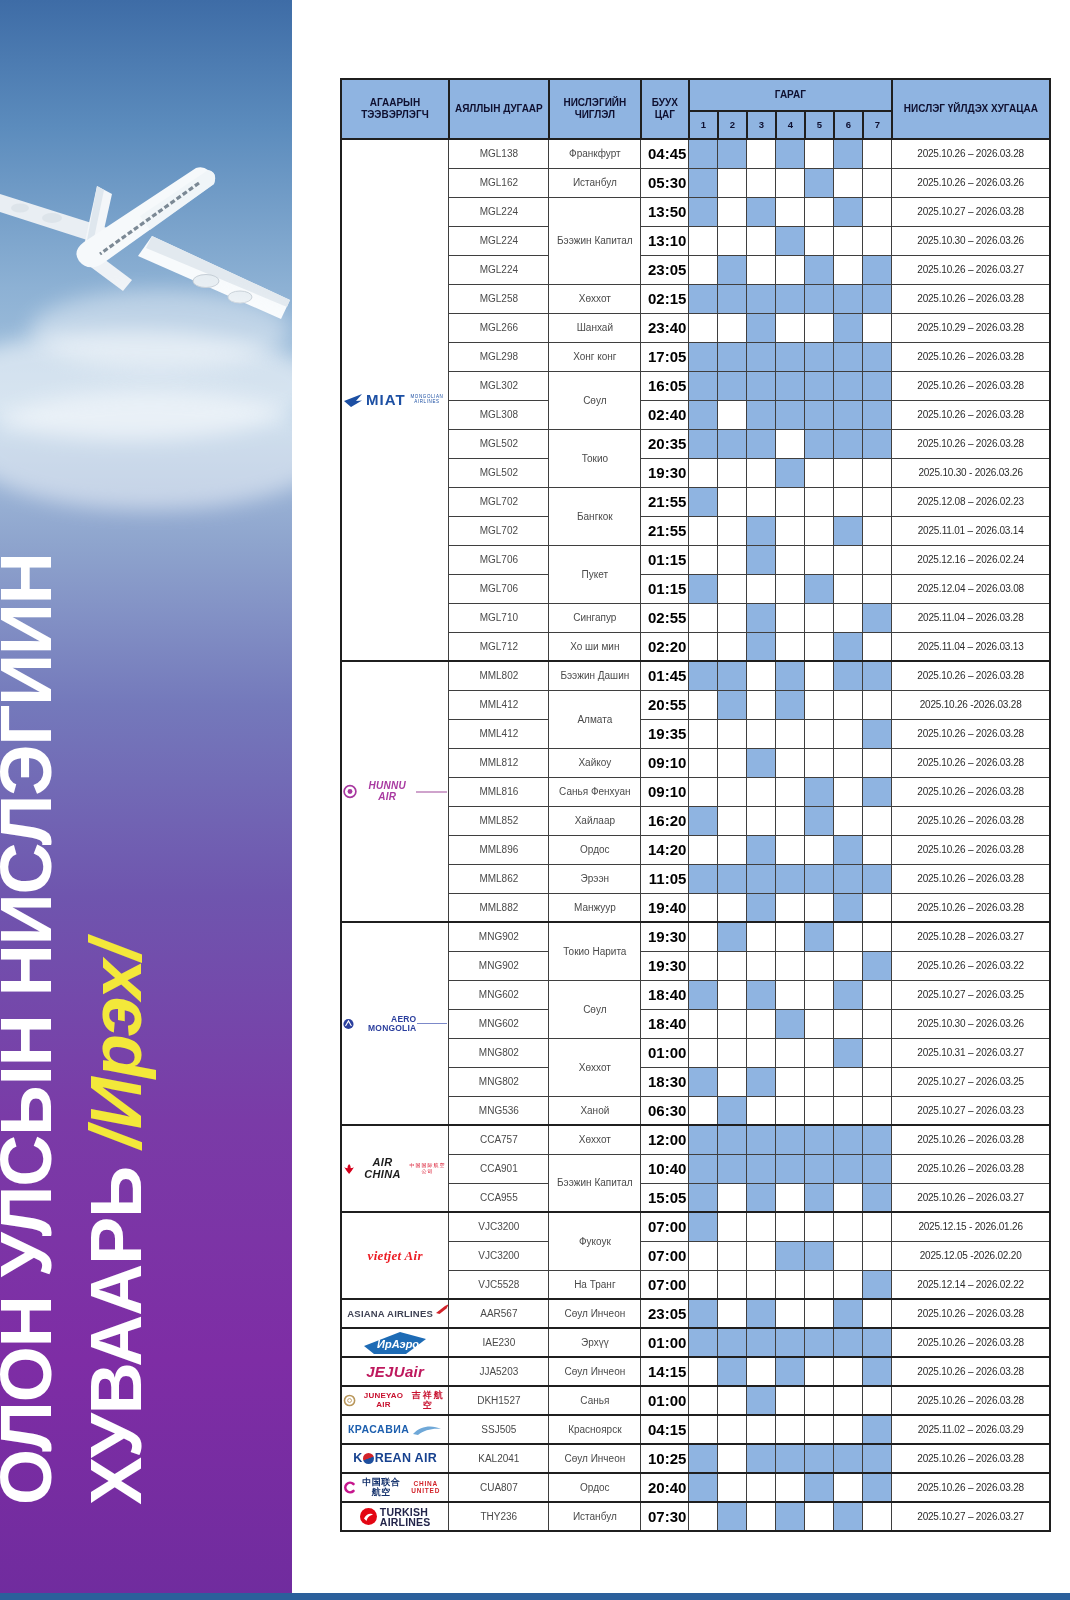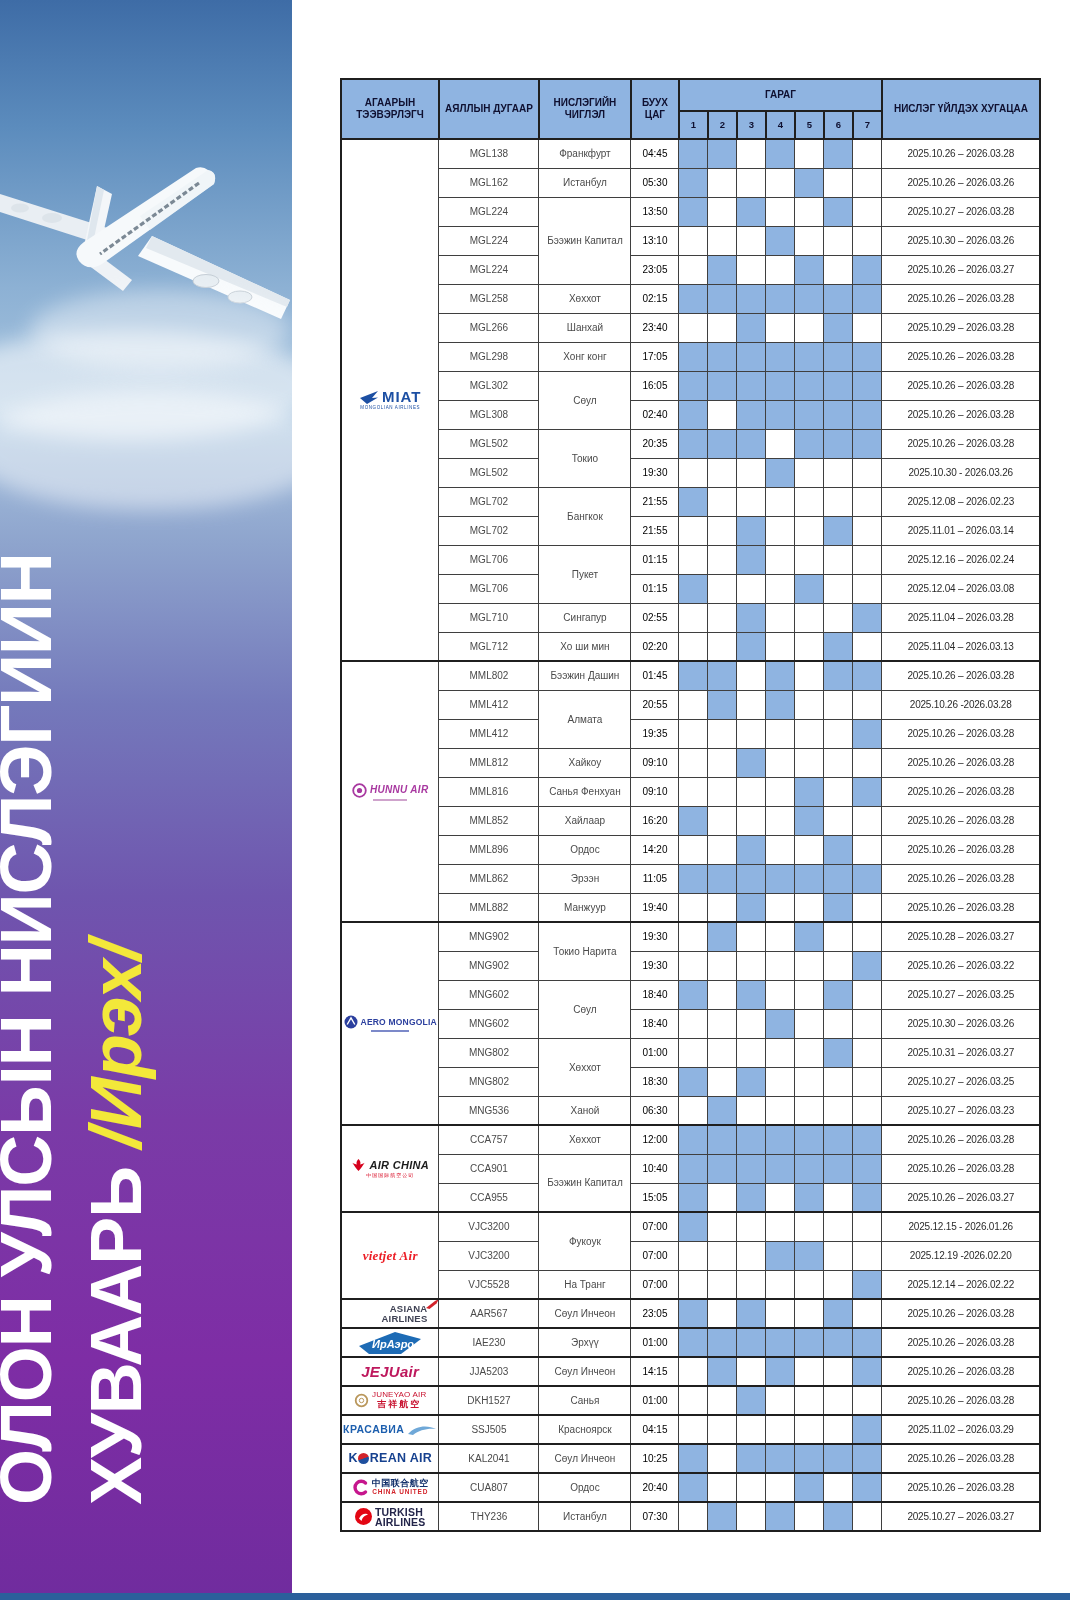--- a/index.html
+++ b/index.html
@@ -38,42 +38,42 @@
     background:var(--cell-blue,#8fb4e1);
     border:2px solid #1f1f1f;
     font-weight:bold;font-size:10px;line-height:12px;color:#0f1030;
   }
   .sched thead tr.h1 td{height:30px;}
   .sched thead tr.h2 td{height:26px;font-size:9.5px;}
   .sched tbody tr{height:29px;}
   .sched tbody tr.grp td{border-top:2px solid #1f1f1f;}
   td.fno{font-size:10px;color:#4a4a4a;}
   td.dest{font-size:10px;color:#4a4a4a;line-height:11px;}
-  td.time{font-size:10px;font-weight:normal;color:#000;}
+  td.time{font-size:15px;font-weight:bold;color:#000;text-align:right;}
   td.day.on{background:var(--cell-blue,#8fb4e1);}
   td.period{font-size:10px;color:#2b2b2b;letter-spacing:-0.2px;}
   td.airline-cell{background:#fff;padding:0 1px;}
 
   
-  .logo{display:flex;flex-direction:column;align-items:center;justify-content:center;gap:1px;line-height:1.05;}
+  .logo{display:flex;align-items:center;justify-content:center;gap:1px;line-height:1.05;}
   .logo-row{display:flex;align-items:center;justify-content:center;gap:3px;}
   .miat-main{font-size:15px;font-weight:bold;letter-spacing:1px;color:#1c4fa3;}
   .miat-sub{font-size:4.5px;letter-spacing:.6px;color:#1c4fa3;}
   .hunnu-main{font-size:10px;font-weight:bold;font-style:italic;color:#a838a0;letter-spacing:.3px;}
   .hunnu-sub{width:34px;height:2px;background:#cfa3cc;}
   .aero-main{font-size:8.5px;font-weight:bold;color:#2b3f9e;letter-spacing:.2px;text-align:right;}
   .aero-sub{width:38px;height:1.5px;background:#7c89c9;}
   .airchina-main{font-size:11px;font-weight:bold;font-style:italic;color:#1c1c1c;letter-spacing:.3px;}
   .airchina-sub{font-size:5px;color:#d6001c;letter-spacing:1px;}
   .vietjet-main{font-size:13px;font-weight:bold;font-style:italic;color:#ec1c24;letter-spacing:.3px;font-family:Liberation Serif, serif;}
   .asiana-wrap{position:relative;padding-right:10px;}
   .asiana-main{font-size:9.5px;font-weight:bold;color:#3f4254;letter-spacing:.2px;text-align:right;}
   .asiana-arrow{position:absolute;right:-2px;top:-5px;}
   .jeju-main{font-size:15px;font-weight:bold;font-style:italic;color:#be185d;letter-spacing:.3px;}
-  .juneyao-main{font-size:8px;font-weight:normal;color:#c8102e;letter-spacing:.2px;}
+  .juneyao-main{font-size:8px;font-weight:bold;color:#c8102e;letter-spacing:.2px;}
   .juneyao-sub{font-size:9px;font-weight:bold;color:#c8102e;letter-spacing:2px;}
   .kras-main{font-size:10.5px;font-weight:bold;color:#1d5fae;letter-spacing:.5px;}
   .korean-main{font-size:12.5px;font-weight:bold;color:#16418f;letter-spacing:.3px;display:flex;align-items:center;}
   .taeguk{width:11px;height:11px;border-radius:50%;display:inline-block;margin:0 .5px;
           background:linear-gradient(160deg,#d2232a 48%,#1e4f9e 52%);}
   .cu-cn{font-size:9px;font-weight:bold;color:#13306b;letter-spacing:.5px;}
   .cu-en{font-size:6.5px;font-weight:bold;color:#d2232a;letter-spacing:.8px;}
   .tk-circle{width:17px;height:17px;border-radius:50%;background:#e30613;display:flex;align-items:center;justify-content:center;}
   .tk-text{font-size:10.5px;font-weight:bold;color:#23254a;letter-spacing:.2px;text-align:left;line-height:10px;}
 </style>
@@ -685,21 +685,21 @@
       <tr>
         <td class="fno">VJC3200</td>
         <td class="time">07:00</td>
         <td class="day"></td>
         <td class="day"></td>
         <td class="day"></td>
         <td class="day on"></td>
         <td class="day on"></td>
         <td class="day"></td>
         <td class="day"></td>
-        <td class="period">2025.12.19 -2026.02.20</td>
+        <td class="period">2025.12.05 -2026.02.20</td>
       </tr>
       <tr>
         <td class="fno">VJC5528</td>
         <td class="dest" rowspan="1">На Транг</td>
         <td class="time">07:00</td>
         <td class="day"></td>
         <td class="day"></td>
         <td class="day"></td>
         <td class="day"></td>
         <td class="day"></td>

